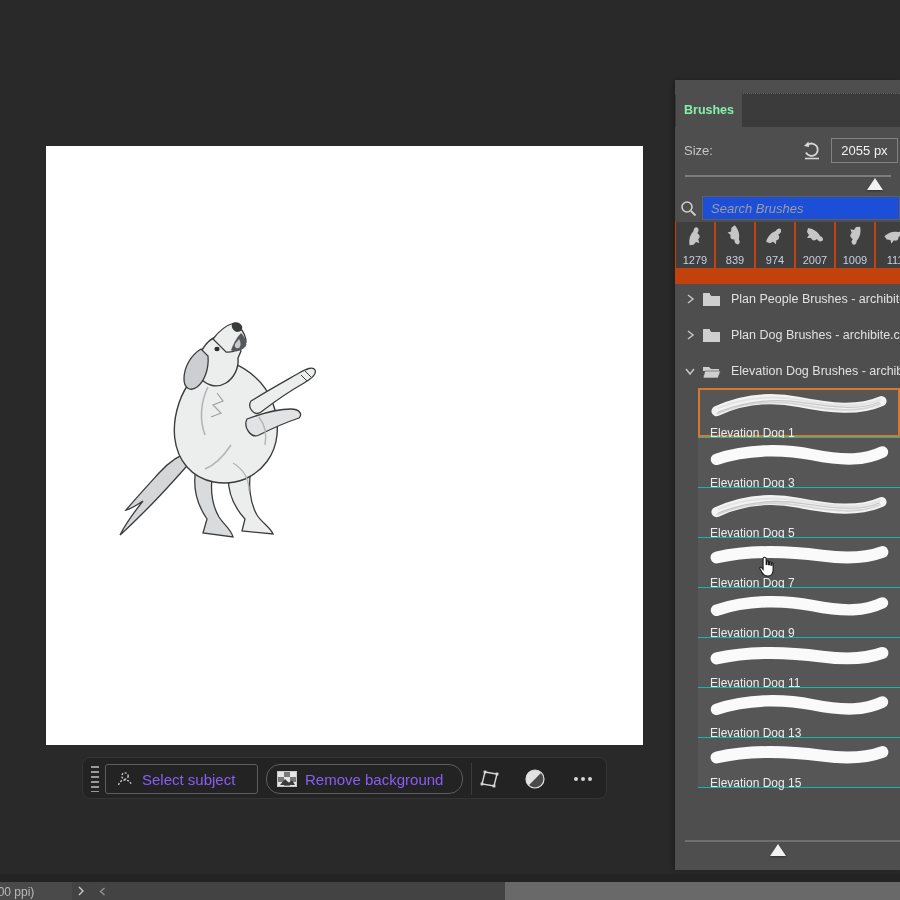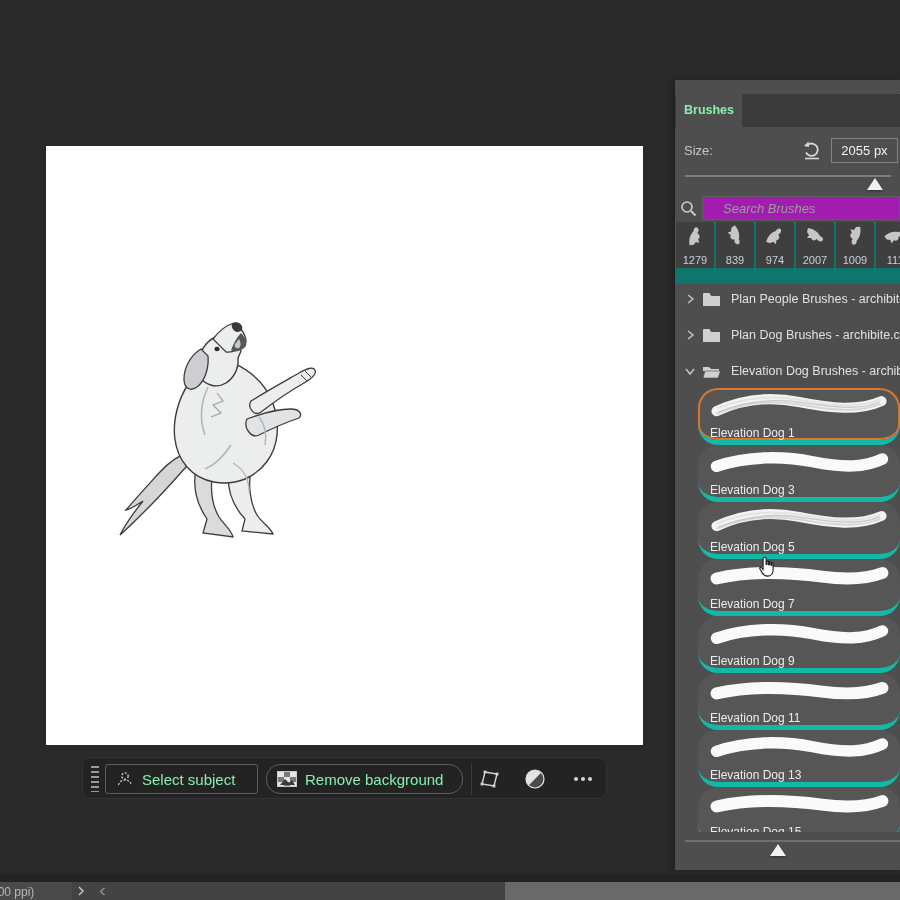--- a/index.html
+++ b/index.html
@@ -15,21 +15,21 @@
   .canvas{left:46px;top:146px;width:597px;height:599px;background:#ffffff;}
   .dog-art{left:67px;top:175px;width:205px;height:226px;}
 
   
   .taskbar{left:82px;top:757px;width:525px;height:42px;background:#232323;
     border:1px solid #343434;border-radius:8px;box-sizing:border-box;}
   .grip{left:8px;top:8px;width:8px;height:26px;
     background:repeating-linear-gradient(to bottom,#9a9a9a 0 2px,transparent 2px 5px);}
   .tb-btn{position:absolute;top:6px;height:30px;box-sizing:border-box;
     border:1px solid #5e5e5e;border-radius:3px;display:flex;align-items:center;
-    gap:8px;padding:0 10px;color:#86efac;font-size:15px;background:transparent;cursor:default;}
+    gap:8px;padding:0 10px;color:#8b5cf6;font-size:15px;background:transparent;cursor:default;}
   .tb-btn-select{left:22px;width:153px;}
   .tb-btn-remove{left:183px;width:197px;border-radius:14px;}
   .tb-divider{left:388px;top:5px;width:1px;height:32px;background:#3c3c3c;}
   .tb-icon{position:absolute;top:6px;width:30px;height:30px;display:flex;
     align-items:center;justify-content:center;}
   .tb-icon.transform{left:392px;}
   .tb-icon.adjust{left:437px;}
   .tb-icon.more{left:485px;}
 
   
@@ -42,38 +42,38 @@
   .size-label{position:absolute;left:9px;top:63px;color:#c6c6c6;font-size:13px;}
   .reset-btn{position:absolute;left:126px;top:60px;width:22px;height:22px;}
   .size-box{position:absolute;left:156px;top:58px;width:67px;height:25px;box-sizing:border-box;
     border:1px solid #828282;color:#f2f2f2;font-size:13px;display:flex;align-items:center;justify-content:center;}
   .slider-track{position:absolute;left:10px;top:95px;width:206px;height:2px;background:#7d7d7d;}
   .tri{width:0;height:0;border-left:8px solid transparent;border-right:8px solid transparent;
     border-bottom:12px solid #f1f1f1;filter:drop-shadow(0 1px 1px rgba(0,0,0,.4));}
   .size-thumb{position:absolute;left:192px;top:98px;}
   .search-icon{position:absolute;left:5px;top:120px;width:17px;height:17px;}
   .search-input{position:absolute;left:27px;top:116px;width:198px;height:24px;box-sizing:border-box;
-    background:#a21caf;border:1px solid #5f5f5f;color:#cfcfcf;font-size:13px;font-style:italic;
-    padding:0 20px;outline:none;font-family:"Liberation Sans",sans-serif;}
+    background:#1d4ed8;border:1px solid #5f5f5f;color:#cfcfcf;font-size:13px;font-style:italic;
+    padding:0 8px;outline:none;font-family:"Liberation Sans",sans-serif;}
   .search-input::placeholder{color:#9d9d9d;font-style:italic;}
 
-  .tiles{position:absolute;left:0;top:142px;width:225px;height:62px;background:#0f766e;}
+  .tiles{position:absolute;left:0;top:142px;width:225px;height:62px;background:#c2410c;}
   .tile{position:absolute;top:0;width:38px;height:46px;background:#3f3f3f;
     display:flex;flex-direction:column;align-items:center;justify-content:flex-end;}
   .tile svg{position:absolute;top:2px;left:7px;}
   .tile-num{color:#c8d1dd;font-size:11px;line-height:14px;margin-bottom:1px;}
 
   .folder-row{position:absolute;left:0;width:225px;height:30px;display:flex;align-items:center;}
   .folder-chevron{margin-left:9px;width:12px;height:12px;flex:none;}
   .folder-ico{margin-left:6px;width:19px;height:15px;flex:none;}
   .folder-name{margin-left:10px;color:#e0e0e0;font-size:12.5px;white-space:nowrap;}
 
   .brush-list{position:absolute;left:23px;top:308px;width:202px;height:444px;overflow:hidden;}
-  .brush-item{position:relative;width:202px;height:57px;background:#565656;
-    border-bottom:5px solid #14b8a6;box-sizing:border-box;border-radius:20px;}
+  .brush-item{position:relative;width:202px;height:50px;background:#565656;
+    border-bottom:1px solid #14b8a6;box-sizing:border-box;}
   .brush-item.selected{box-shadow:inset 0 0 0 2px #d9772c;}
   .brush-preview{position:absolute;left:4px;top:3px;width:194px;height:33px;}
   .brush-name{position:absolute;left:12px;top:38px;color:#ececec;font-size:12px;white-space:nowrap;}
 
   .bottom-track{position:absolute;left:10px;top:760px;width:215px;height:2px;background:#6f6f6f;}
   .bottom-thumb{position:absolute;left:95px;top:764px;}
 
   
   .status-strip{left:0;top:874px;width:900px;height:8px;background:#232323;}
   .status-info{left:0;top:882px;width:72px;height:18px;background:#4a4a4a;overflow:hidden;}

